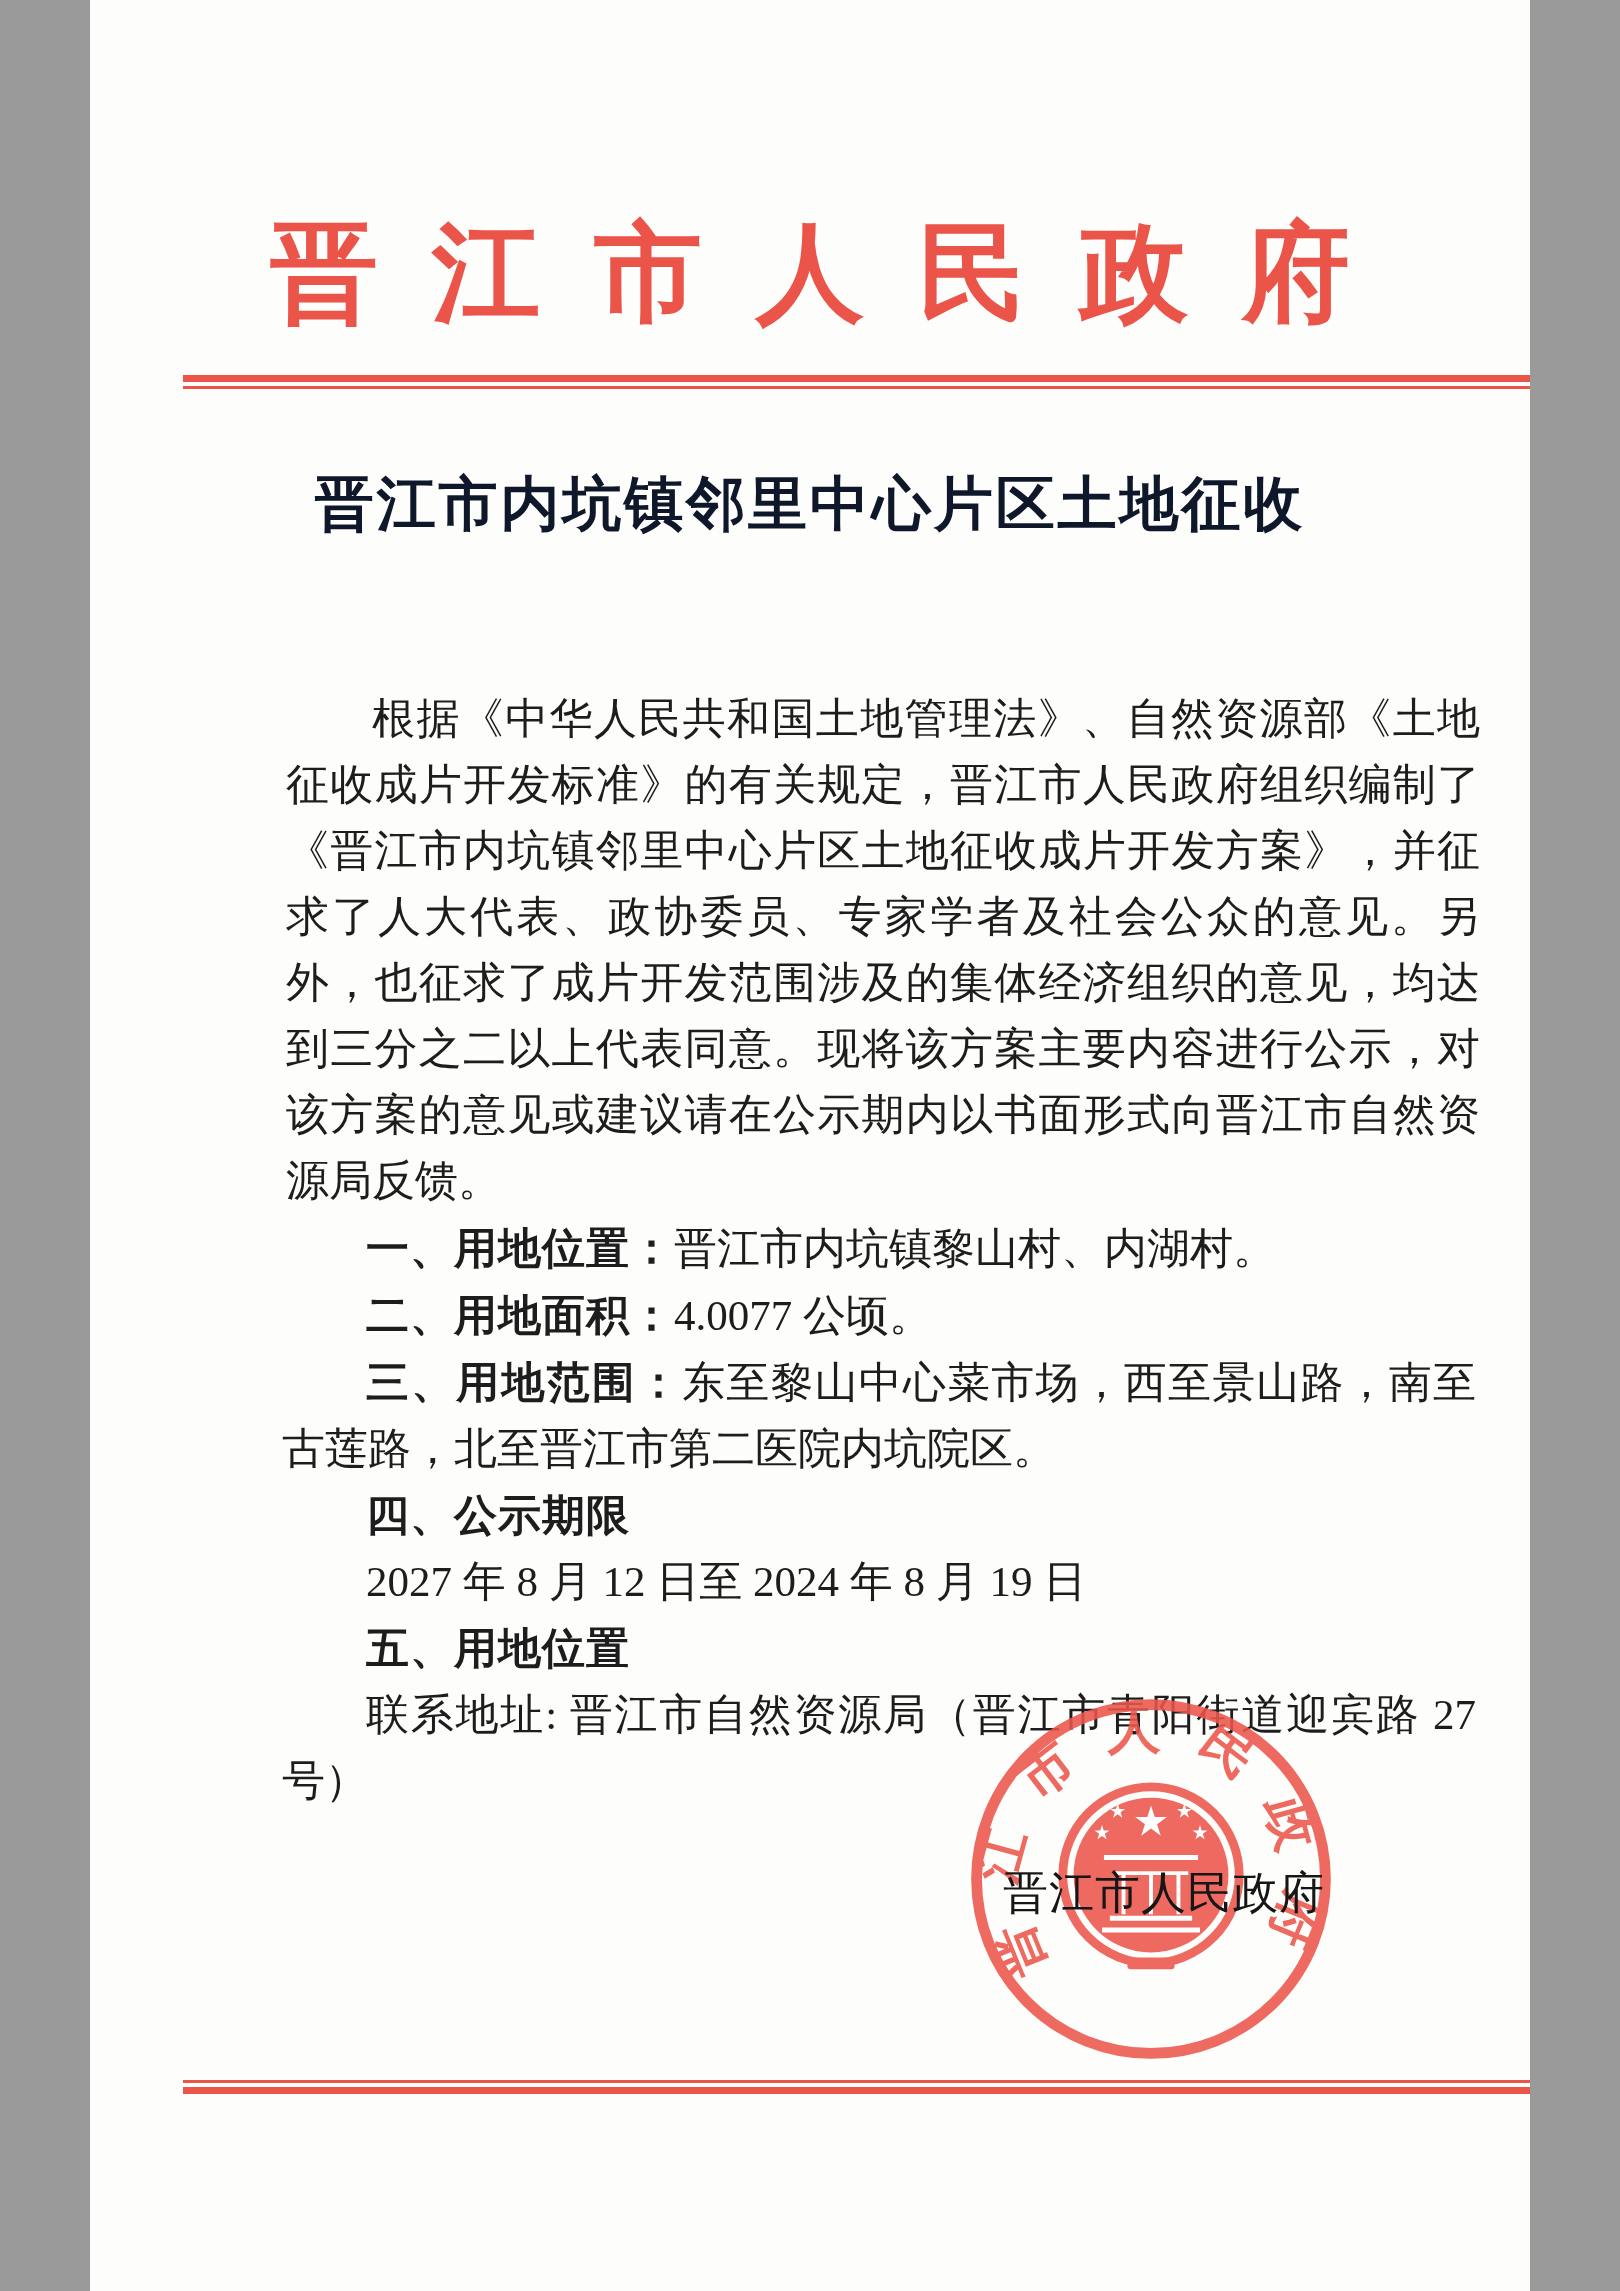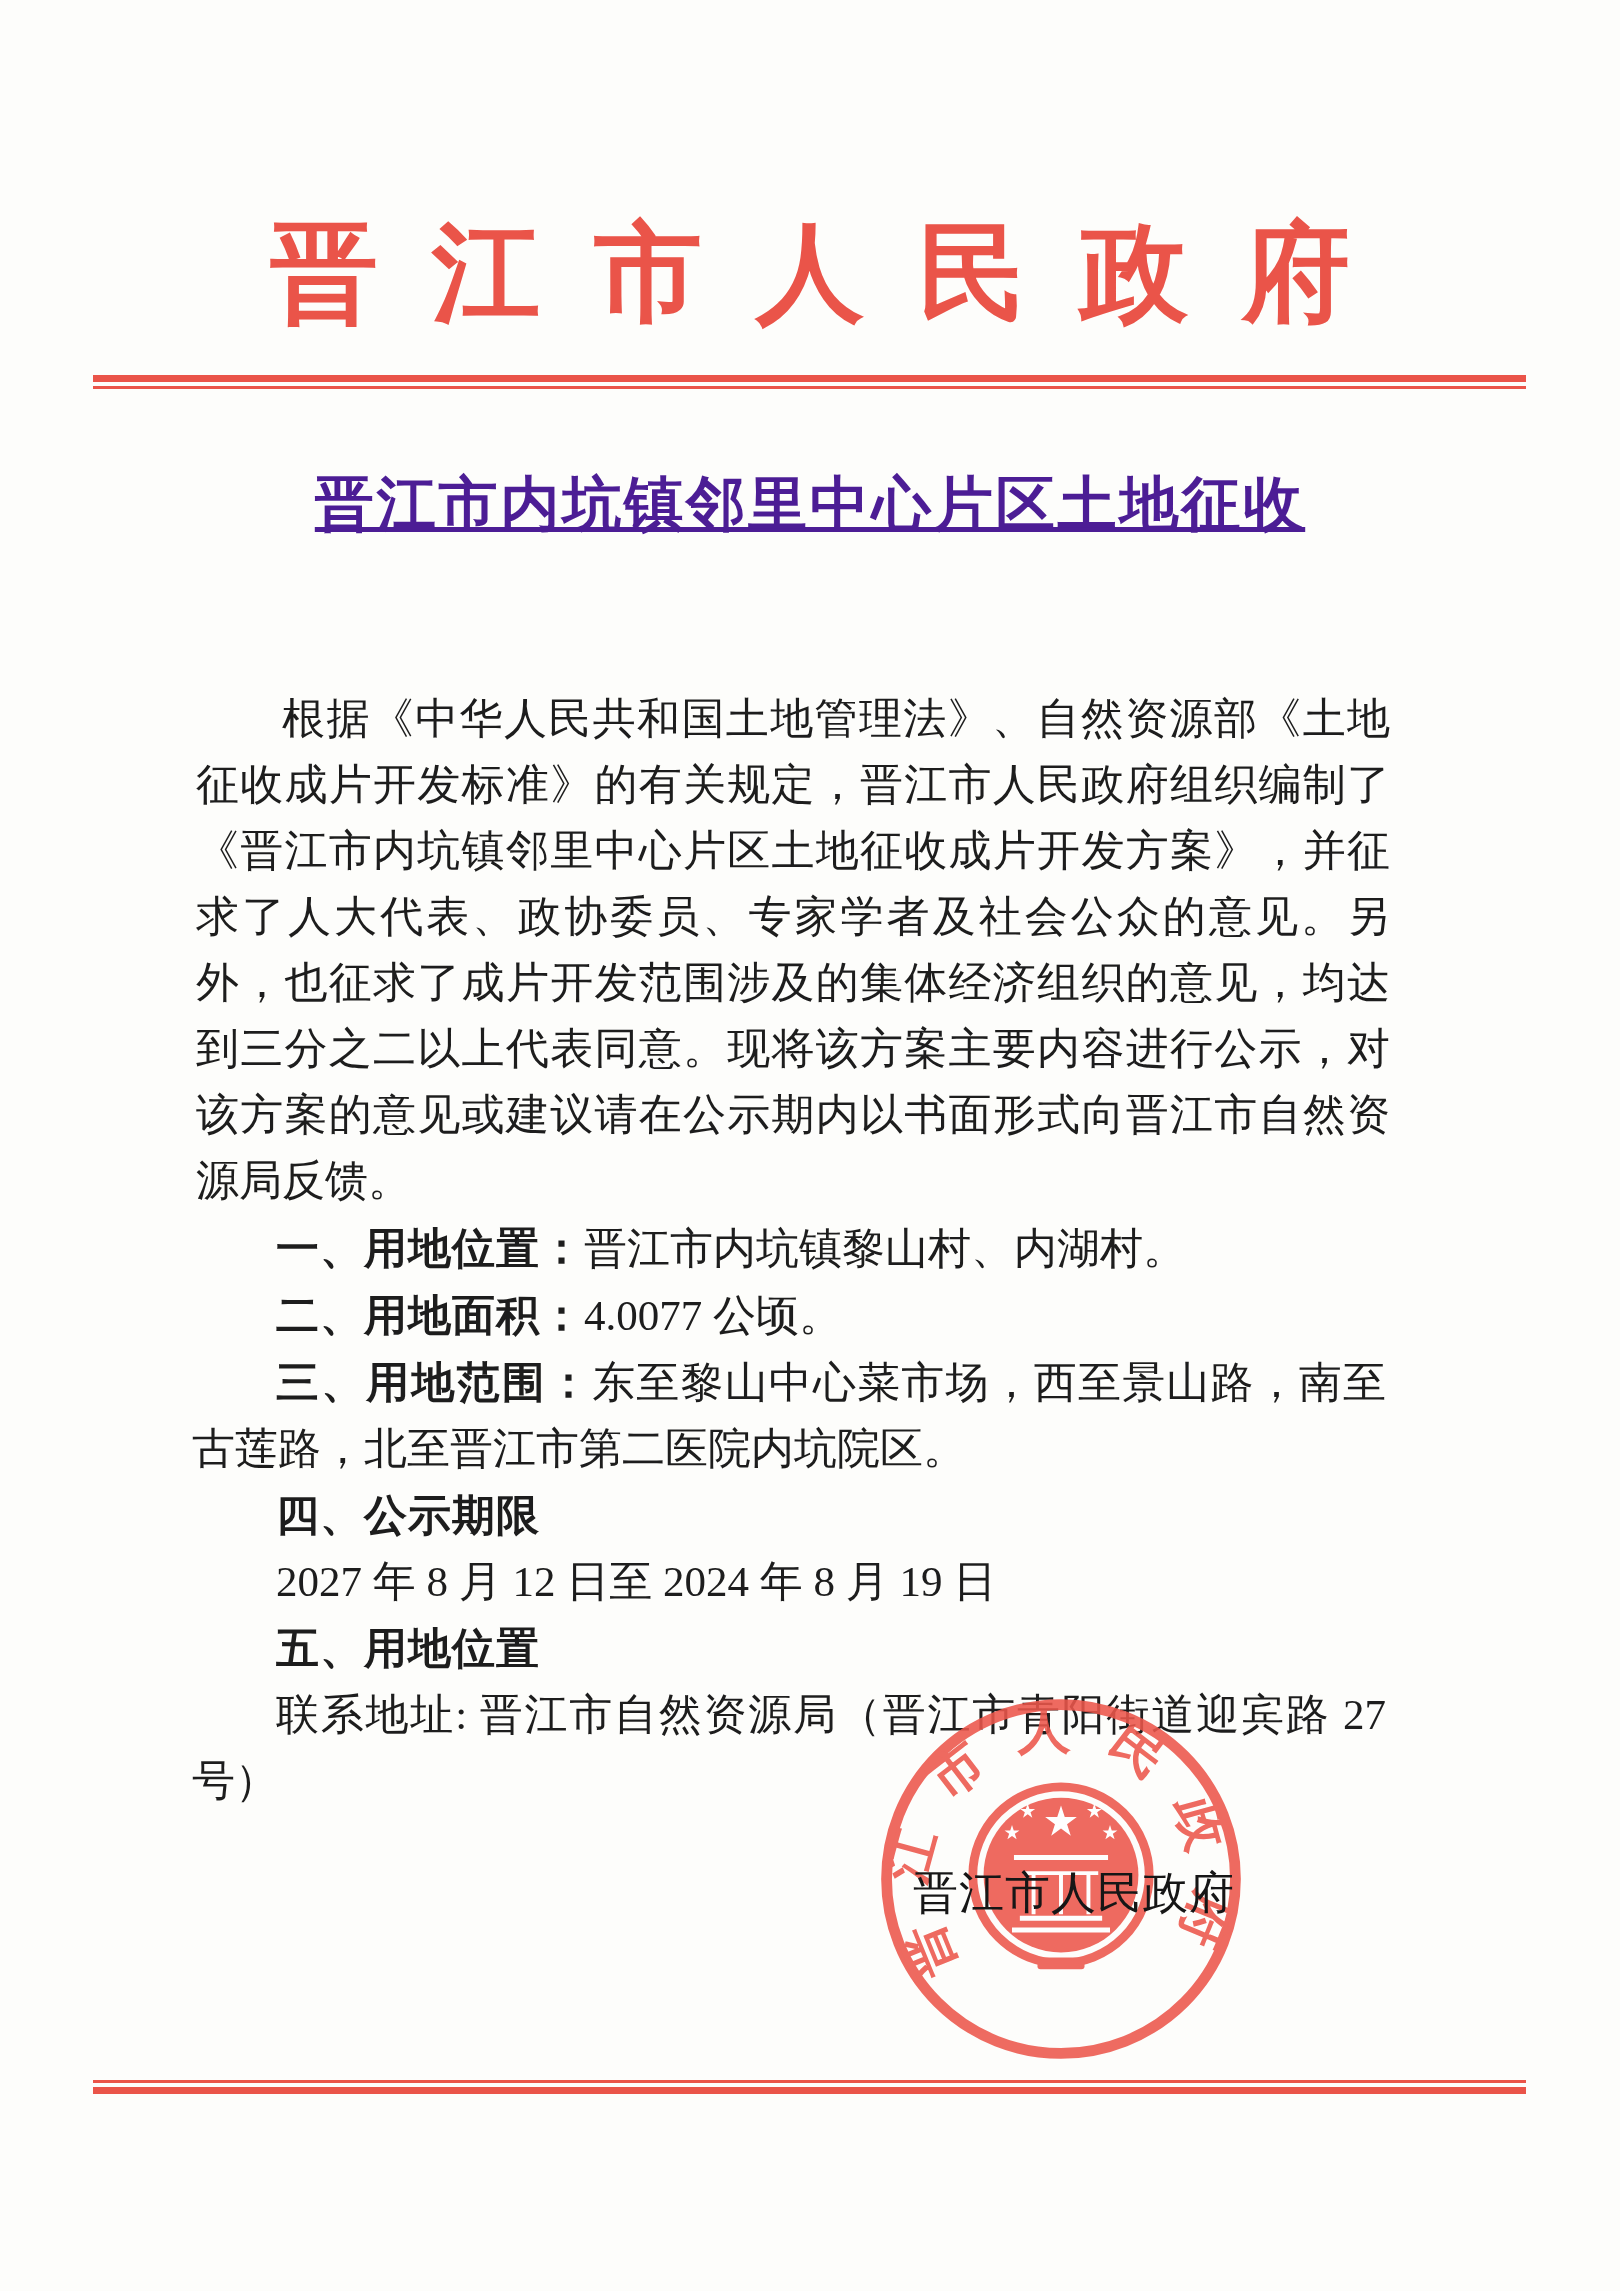--- a/index.html
+++ b/index.html
@@ -3,21 +3,21 @@
 <meta charset="utf-8">
 <style>
   :root{
     --brand-red:#ea5449;
     --seal-red:#ec564b;
     --ink:#1d1d1d;
   }
   html,body{margin:0;padding:0;background:#9a9a9a;}
   .page{
     position:relative;
-    width:1620px;height:2292px;
+    width:1440px;height:2292px;
     margin:0 auto;
     background:#fdfdfb;
     overflow:hidden;
     font-family:"Liberation Serif","DejaVu Serif",serif;
     color:var(--ink);
   }
   
   .letterhead{
     position:absolute;top:201px;left:0;width:100%;
     text-align:center;
@@ -34,22 +34,21 @@
   .rule-bottom{top:2080px;}
   .rule .bar-thick{height:6.9px;background:var(--brand-red);}
   .rule .bar-thin{height:2.9px;background:var(--brand-red);}
   .rule .bar-gap{height:3.9px;}
   
   .doc-title{
     position:absolute;top:459px;left:0;width:100%;
     text-align:center;
     font-size:59px;font-weight:700;line-height:90px;
     letter-spacing:2.9px;
-    color:#4c1d95;
-    text-decoration:underline;
+    color:#0f172a;
   }
   
   .para{
     position:absolute;top:686px;left:196px;width:1194px;
     font-size:43px;line-height:66px;
     text-align:justify;text-justify:inter-ideograph;
     text-indent:86px;
     margin:0;
   }
   .items{

